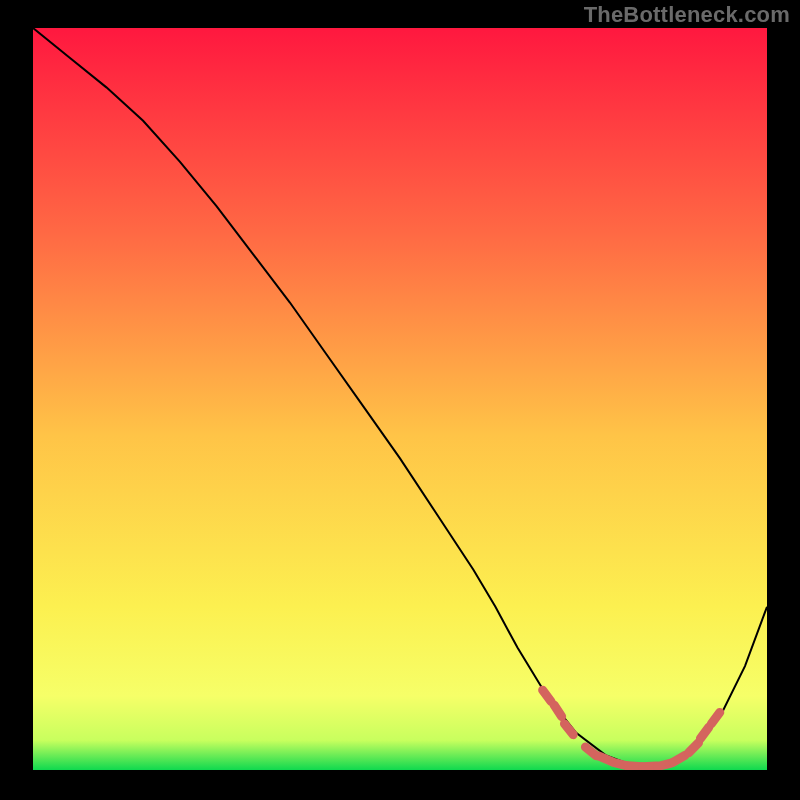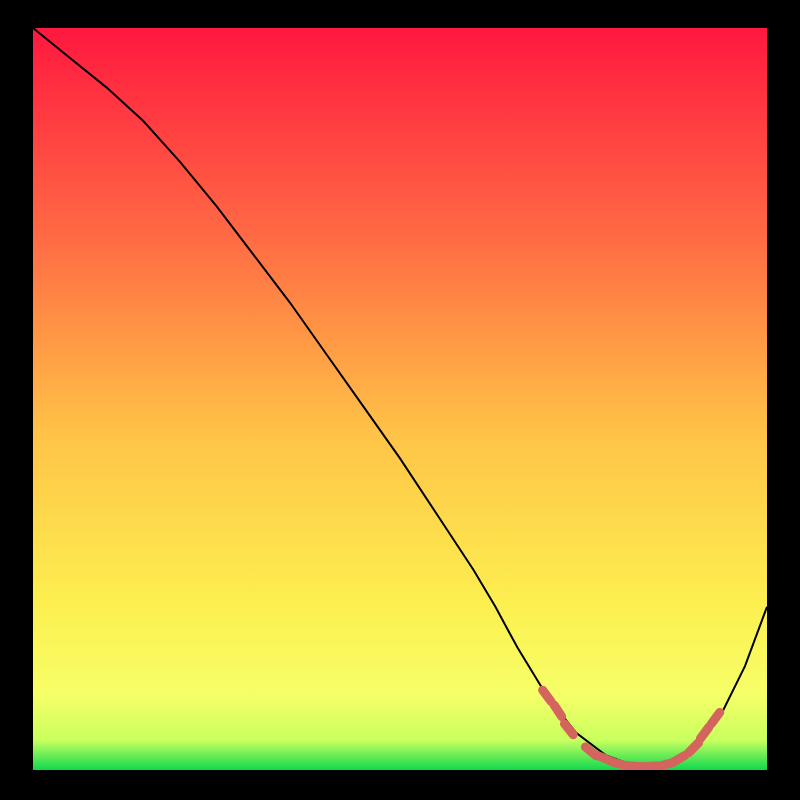--- a/index.html
+++ b/index.html
@@ -37,20 +37,21 @@
   .plot svg {
     display: block;
     width: 734px;
     height: 742px;
   }
 </style>
 </head>
 <body>
 
 <div class="frame">
+  <div class="watermark">TheBottleneck.com</div>
   <div class="plot">
     <svg id="chart-svg" viewBox="0 0 734 742" preserveAspectRatio="none">
       <defs>
         <linearGradient id="bg-grad" x1="0" y1="0" x2="0" y2="1">
           <stop id="g0" offset="0%" stop-color="#ff183f"></stop>
           <stop id="g1" offset="28%" stop-color="#ff6a44"></stop>
           <stop id="g2" offset="55%" stop-color="#ffc447"></stop>
           <stop id="g3" offset="78%" stop-color="#fcf050"></stop>
           <stop id="g4" offset="90%" stop-color="#f6ff68"></stop>
           <stop id="g5" offset="96%" stop-color="#c8ff5e"></stop>

